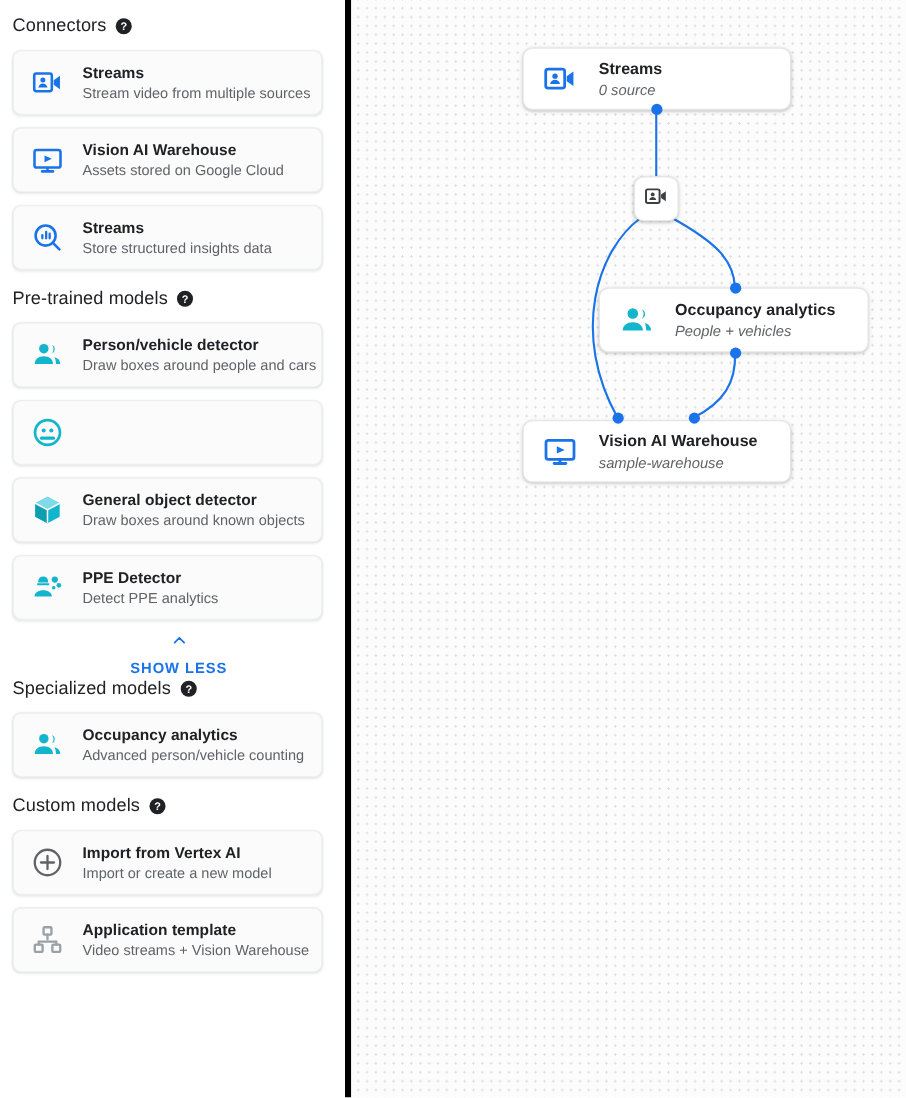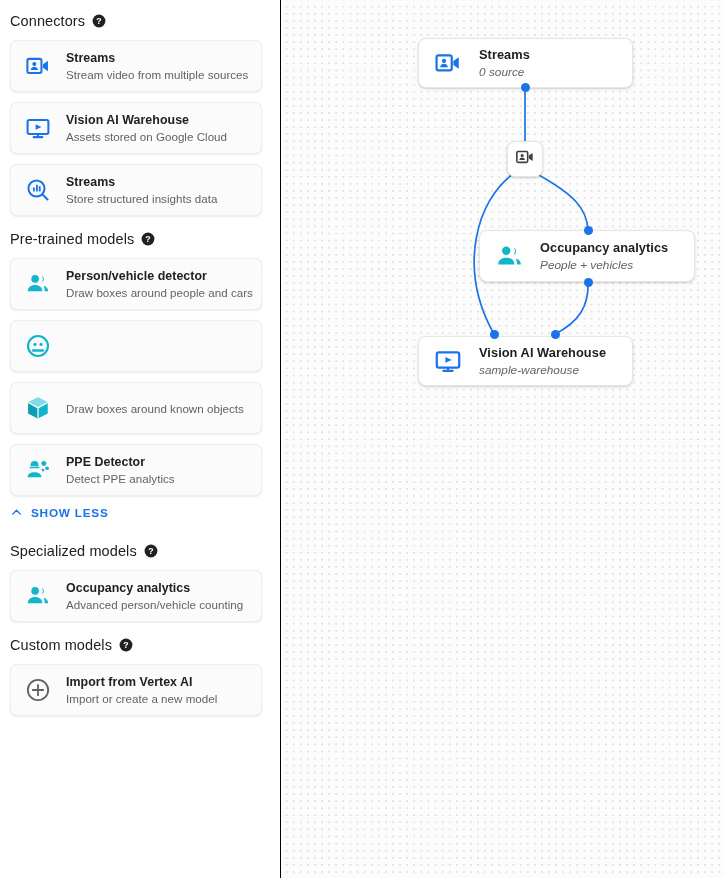--- a/index.html
+++ b/index.html
@@ -13,21 +13,21 @@
     color: #202124;
     -webkit-font-smoothing: antialiased;
   }
   #app { position: relative; width: 725px; height: 878px; display: flex; }
 
   
   #sidebar {
     width: 281px;
     height: 878px;
     background: #ffffff;
-    border-right: 1px solid #000000;
+    border-right: 5px solid #000000;
     padding: 0;
     overflow: hidden;
     flex: 0 0 281px;
   }
   .section-header {
     display: flex;
     align-items: center;
     gap: 7px;
     padding: 0 0 0 10px;
     height: 22px;
@@ -78,25 +78,26 @@
     font-size: 11.6px;
     color: #5f6368;
     line-height: 15px;
     letter-spacing: 0.02px;
     margin-top: 1px;
     white-space: nowrap;
   }
 
   .show-less {
     display: flex;
-    align-items: flex-start;
+    align-items: center;
     gap: 8px;
     margin: 9px 0 0 10px;
     height: 22px;
     cursor: pointer;
+    flex-direction: column;
   }
   .show-less .lbl {
     font-size: 11.8px;
     font-weight: bold;
     letter-spacing: 0.75px;
     color: #1a73e8;
   }
   .chev { width: 13px; height: 13px; display: block; }
 
   
@@ -256,20 +257,21 @@
       <span class="ic">
         <svg width="26" height="26" viewBox="0 0 24 24">
           <path d="M12 2.2L21 7v10l-9 4.8L3 17V7z" fill="#12b5cb"></path>
           <path d="M12 2.2L21 7l-9 4.9L3 7z" fill="#7fdbe8"></path>
           <path d="M12 11.9V21.8L3 17V7z" fill="#0f9db0"></path>
           <path d="M12 11.9v9.9" stroke="#ffffff" stroke-width="1.1"></path>
           <path d="M12 11.9L3 7M12 11.9L21 7" stroke="#ffffff" stroke-width="1.1" fill="none"></path>
         </svg>
       </span>
       <span class="txt">
+        <span class="t1">General object detector</span>
         <span class="t2">Draw boxes around known objects</span>
       </span>
     </div>
 
     <div class="card">
       <span class="ic">
         <svg width="26" height="26" viewBox="0 0 24 24" fill="#12b5cb">
           <path d="M5.2 7.4a3.6 3.6 0 0 1 7.2 0v.9H5.2z"></path>
           <path d="M4.4 8.9h8.8v1.5H4.4z"></path>
           <path d="M2.4 18.6c0-2.9 2.9-4.6 6.4-4.6s6.4 1.7 6.4 4.6z"></path>
@@ -335,20 +337,34 @@
           <path d="M12 7.2v9.6M7.2 12h9.6" stroke-linecap="round"></path>
         </svg>
       </span>
       <span class="txt">
         <span class="t1">Import from Vertex AI</span>
         <span class="t2">Import or create a new model</span>
       </span>
     </div>
 
 
+    <div class="card">
+      <span class="ic">
+        <svg width="26" height="26" viewBox="0 0 24 24" fill="none" stroke="#9aa0a6" stroke-width="1.7">
+          <rect x="9.1" y="2.6" width="5.8" height="5.4" rx="0.7"></rect>
+          <rect x="2.6" y="15.4" width="5.8" height="5.4" rx="0.7"></rect>
+          <rect x="15.6" y="15.4" width="5.8" height="5.4" rx="0.7"></rect>
+          <path d="M12 8v3.4M5.5 15.4v-2.2h13v2.2" stroke-linecap="round"></path>
+        </svg>
+      </span>
+      <span class="txt">
+        <span class="t1">Application template</span>
+        <span class="t2">Video streams + Vision Warehouse</span>
+      </span>
+    </div>
   </div>
 
   <div id="canvas">
 
     <svg id="edges">
 
       <path d="M244,87 L244,141" stroke="#1a73e8" stroke-width="1.7" fill="none"></path>
 
       <path d="M232,174 C196,200 176,268 213,334" stroke="#1a73e8" stroke-width="1.7" fill="none"></path>
 

